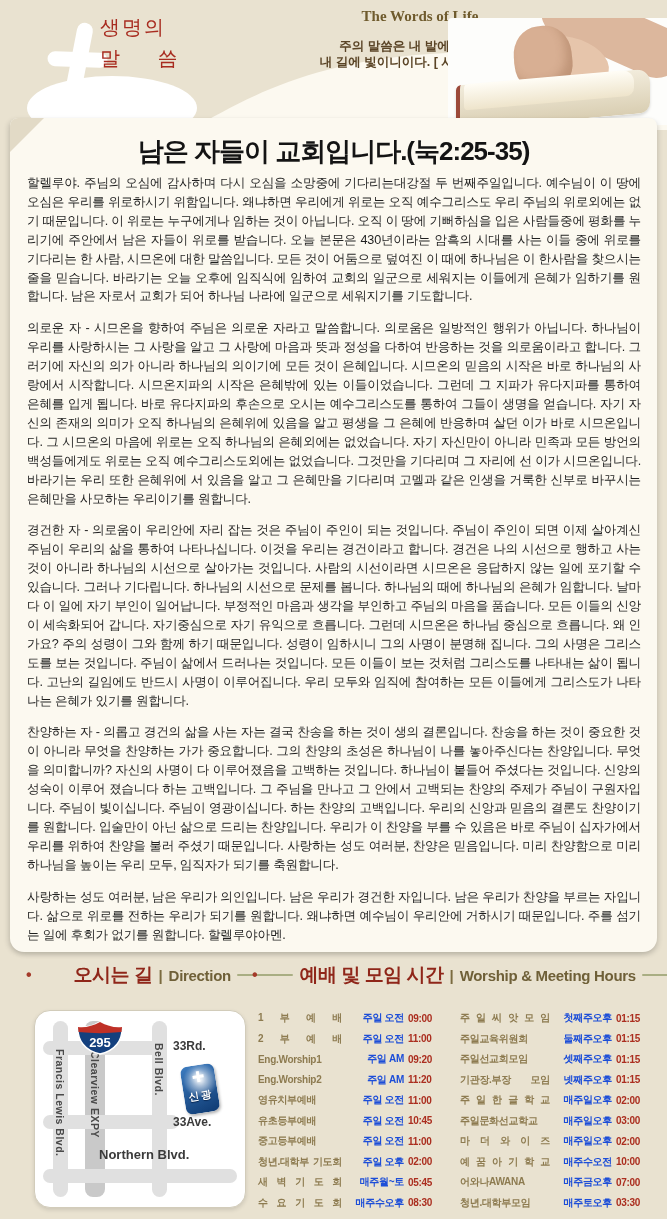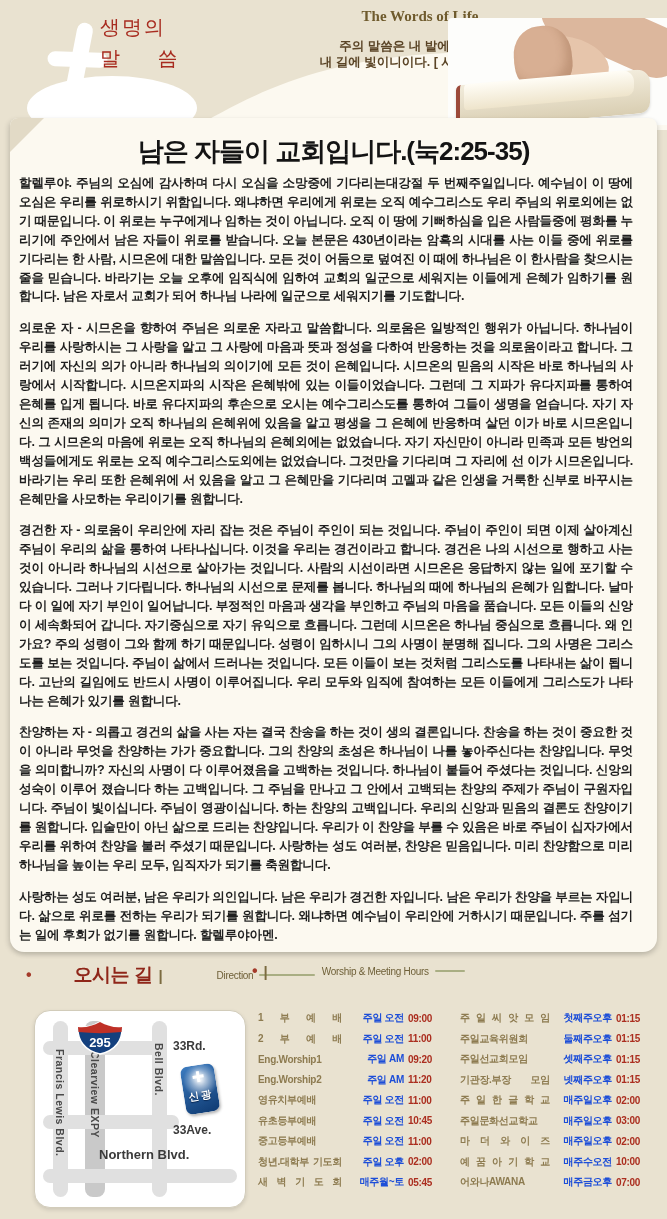--- a/index.html
+++ b/index.html
@@ -36,43 +36,43 @@
   .photo .hands{position:absolute;right:95px;top:8px;width:58px;height:64px;background:#d8af93;
     border-radius:45% 45% 40% 40%;transform:rotate(-6deg);box-shadow:inset -6px -8px 10px rgba(120,70,40,.25);}
   
   .sheet{position:absolute;left:10px;top:118px;width:647px;height:834px;background:#fcf9f0;
          border-radius:8px 8px 14px 14px;
          box-shadow:-2px 2px 5px rgba(0,0,0,.13),2px 3px 5px rgba(0,0,0,.10);}
   .fold{position:absolute;left:10px;top:118px;width:0;height:0;
         border-top:34px solid #e2dac6;border-right:34px solid transparent;border-radius:8px 0 0 0;}
   .sermon-title{position:absolute;left:0;top:134px;width:667px;text-align:center;
         font-size:26px;font-weight:800;color:#141414;letter-spacing:-1px;}
-  .sermon-body{position:absolute;left:19px;top:174px;width:614px;height:772px;overflow:hidden;
-        font-size:12.6px;font-weight:700;color:#1f1f1f;text-align:justify;line-height:18.9px;letter-spacing:-0.2px;}
+  .sermon-body{position:absolute;left:27px;top:174px;width:614px;height:772px;overflow:hidden;
+        font-size:12.6px;font-weight:400;color:#1f1f1f;text-align:justify;line-height:18.9px;letter-spacing:-0.2px;}
   .sermon-body p{margin:0 0 13px 0;}
   
   .sec-head{position:absolute;display:flex;align-items:center;gap:6px;white-space:nowrap;}
   .sec-head .dot{color:#a43a2a;font-size:16px;font-weight:bold;}
   .sec-head .kr{font-size:19px;font-weight:800;color:#8f2619;letter-spacing:-0.5px;margin-left:36px;}
   .sec-head .bar{color:#7b6b40;font-weight:bold;font-size:15px;}
-  .sec-head .en{font-size:10px;font-weight:normal;color:#6f6038;letter-spacing:-0.3px;margin-left:48px;}
+  .sec-head .en{font-size:15px;font-weight:bold;color:#6f6038;letter-spacing:-0.3px;}
   .sec-head .line{display:inline-block;height:2px;background:#a9ae83;border-radius:1px;}
   .sh-left{left:26px;top:962px;}
   .sh-right{left:252px;top:962px;}
   
   .map{position:absolute;left:34px;top:1010px;width:210px;height:196px;background:#fff;
        border:1px solid #d2ccba;border-radius:16px;box-shadow:0 2px 4px rgba(0,0,0,.12);overflow:hidden;}
   .vroad{position:absolute;top:10px;bottom:10px;width:15px;background:#e0e0e0;border-radius:8px;}
   .v1{left:18px;} .v2{left:50px;width:20px;background:#c9c9c9;} .v3{left:117px;}
   .hroad{position:absolute;left:8px;height:14px;background:#e0e0e0;border-radius:7px;}
   .h1{top:30px;width:122px;} .h2{top:104px;width:136px;} .h3{top:158px;width:194px;}
   .vlabel{position:absolute;writing-mode:vertical-rl;font-size:10.5px;font-weight:bold;color:#4a4a4a;letter-spacing:0.5px;}
   .lv1{left:19px;top:38px;} .lv2{left:54px;top:40px;} .lv3{left:118px;top:32px;}
   .hlabel{position:absolute;font-size:12px;font-weight:bold;color:#3a3a3a;}
-  .lh1{left:138px;top:28px;} .lh2{left:138px;top:112px;text-align:right;}
+  .lh1{left:138px;top:28px;} .lh2{left:138px;top:104px;text-align:right;}
   .lh3{left:64px;top:136px;font-size:13px;}
   .shield{position:absolute;left:42px;top:10px;width:46px;height:34px;}
   .logo{position:absolute;left:148px;top:54px;width:34px;height:48px;transform:rotate(-9deg);
         border-radius:7px;box-shadow:1px 2px 3px rgba(0,0,0,.3);
         background:radial-gradient(circle at 55% 32%,rgba(255,255,255,.9),rgba(255,255,255,0) 46%),
                    linear-gradient(160deg,#3d7cc0,#0e3a72);
         display:flex;flex-direction:column;align-items:center;justify-content:flex-start;}
   .logo .cr{color:#fff;font-size:15px;line-height:24px;text-shadow:0 0 5px #fff;}
   .logo .tx{color:#fff;font-size:10.5px;font-weight:800;letter-spacing:2px;text-shadow:0 1px 1px #06224a;}
   
@@ -128,20 +128,21 @@
 
 <div class="sec-head sh-left">
   <span class="dot">•</span>
   <span class="kr">오시는 길</span>
   <span class="bar">|</span>
   <span class="en">Direction</span>
   <span class="line" style="width:56px"></span>
 </div>
 <div class="sec-head sh-right">
   <span class="dot">•</span>
+  <span class="kr">예배 및 모임 시간</span>
   <span class="bar">|</span>
   <span class="en">Worship &amp; Meeting Hours</span>
   <span class="line" style="width:30px"></span>
 </div>
 
 <div class="map">
   <div class="vroad v1"></div>
   <div class="vroad v2"></div>
   <div class="vroad v3"></div>
   <div class="hroad h1"></div>
@@ -230,13 +231,21 @@
       <span class="wtime">10:00</span>
   </div>
   <div class="wrow">
     <span class="wname">새 벽 기 도 회</span>
       <span class="wwhen">매주월~토</span>
       <span class="wtime">05:45</span>
     <span class="wname rname">어와나AWANA</span>
       <span class="wwhen">매주금오후</span>
       <span class="wtime">07:00</span>
   </div>
+  <div class="wrow">
+    <span class="wname">수 요 기 도 회</span>
+      <span class="wwhen">매주수오후</span>
+      <span class="wtime">08:30</span>
+    <span class="wname rname">청년.대학부모임</span>
+      <span class="wwhen">매주토오후</span>
+      <span class="wtime">03:30</span>
+  </div>
 </div>
 
 </body></html>

